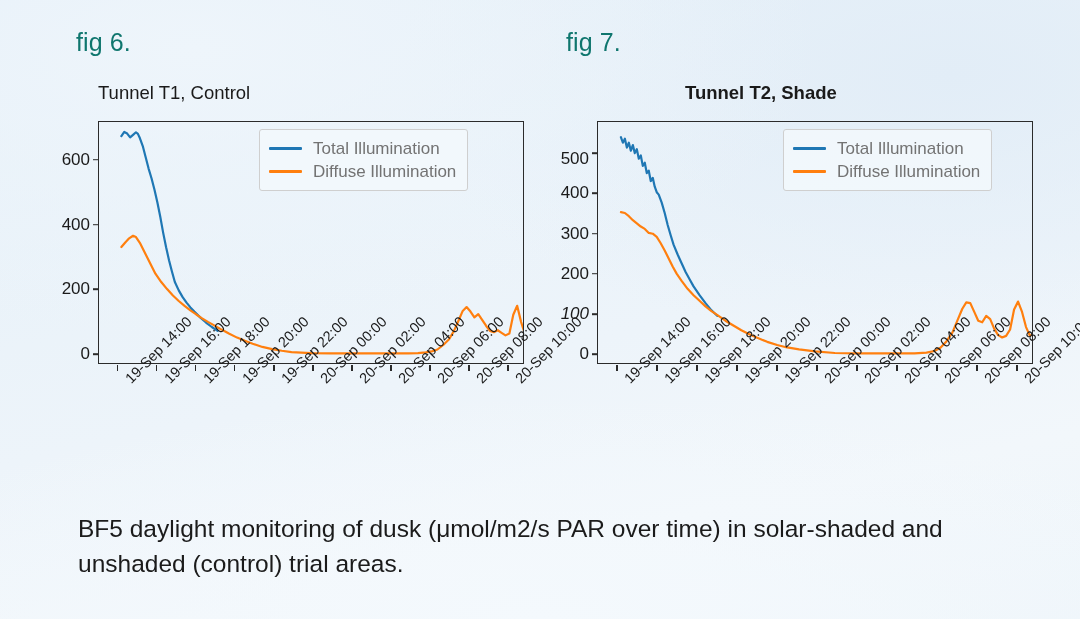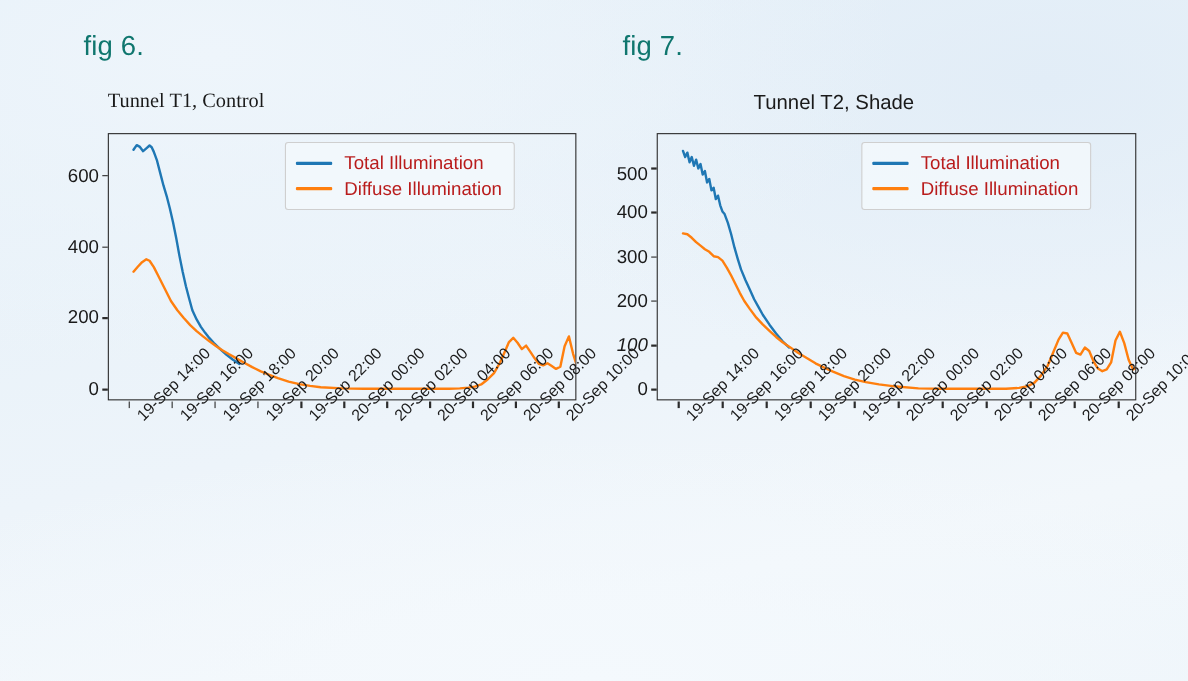--- a/index.html
+++ b/index.html
@@ -39,22 +39,22 @@
   #chart-left  { left: 20px;  top: 82px; width: 500px; height: 300px; }
   #chart-right { left: 540px; top: 82px; width: 510px; height: 300px; }
 
   .chart-title {
     position: absolute;
     top: 0;
     font-size: 18.5px;
     color: #1a1a1a;
     white-space: nowrap;
   }
-  #chart-left  .chart-title { left: 78px; font-family: Liberation Serif, serif; }
-  #chart-right .chart-title { left: 145px; }
+  #chart-left  .chart-title { left: 78px; }
+  #chart-right .chart-title { left: 145px; font-weight: bold; }
 
   
   .plot-frame {
     position: absolute;
     border: 1.6px solid #2b2b2b;
     box-sizing: border-box;
     background: transparent;
   }
   #chart-left  .plot-frame { left: 78px;  top: 39px; width: 426px; height: 243px; }
   #chart-right .plot-frame { left: 57px;  top: 39px; width: 436px; height: 243px; }
@@ -124,21 +124,21 @@
   }
   .legend-swatch {
     width: 33px;
     height: 3.2px;
     border-radius: 1px;
     margin-right: 11px;
     flex: none;
   }
   .legend-text {
     font-size: 17px;
-    color: #b91c1c;
+    color: #737373;
     white-space: nowrap;
   }
 
   
   #caption {
     position: absolute;
     left: 78px;
     top: 512px;
     width: 940px;
     font-size: 24.5px;
@@ -259,14 +259,15 @@
           <span class="legend-text">Total Illumination</span>
         </div>
         <div class="legend-row">
           <span class="legend-swatch" style="background: rgb(255, 127, 14);"></span>
           <span class="legend-text">Diffuse Illumination</span>
         </div>
       </div>
     </div>
   </div>
 
+  <div id="caption">BF5 daylight monitoring of dusk (μmol/m2/s PAR over time) in solar-shaded and unshaded (control) trial areas.</div>
 
 </div>
 
 </body></html>

